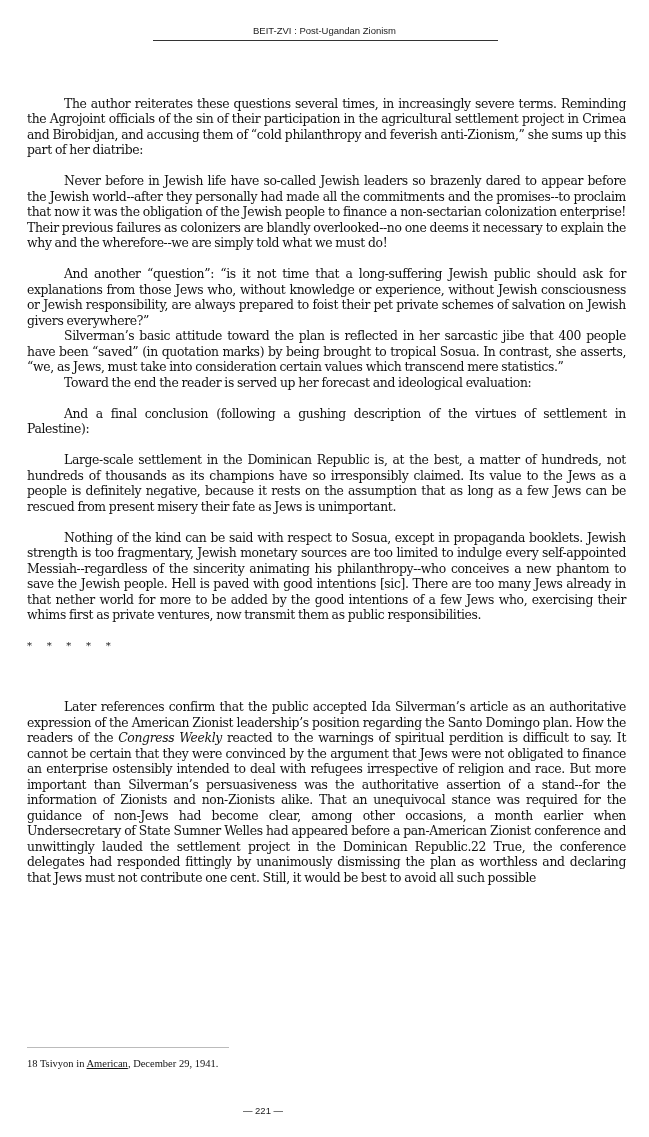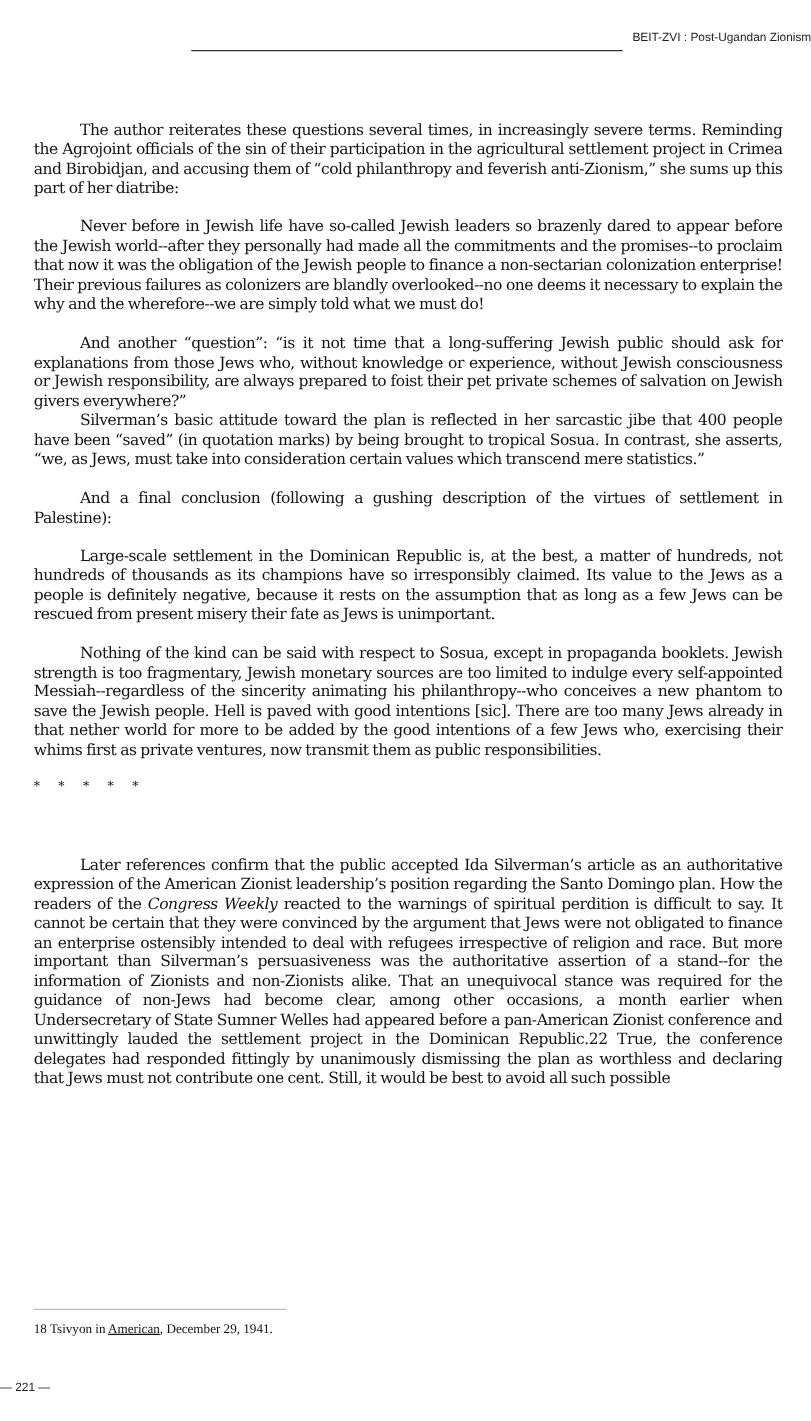--- a/index.html
+++ b/index.html
@@ -1,44 +1,45 @@
 <!DOCTYPE html>
 <html><head>
 <meta charset="utf-8">
 <style>
   html, body { margin: 0; padding: 0; background: #ffffff; }
   body { width: 649px; height: 1137px; position: relative; overflow: hidden; color: #111; }
-  .header { position: absolute; top: 25px; left: 0; width: 649px; text-align: right;
+  .header { position: absolute; top: 25px; left: 0; width: 649px; text-align: center;
     font-family: "Liberation Sans", sans-serif; font-size: 9.5px; color: #222; }
   .header-rule { position: absolute; top: 40px; left: 153px; width: 345px; height: 1px; background: #333; }
   .body-text { position: absolute; top: 80px; left: 27px; width: 599px;
     font-family: "DejaVu Serif", serif; font-size: 12.4px; line-height: 15.5px;
     letter-spacing: -0.35px; word-spacing: -0.5px; }
   .body-text p { margin: 0; text-align: justify; text-indent: 37px; }
   .body-text p.gap { margin-top: 15.5px; }
   .stars { text-align: center; text-indent: 0 !important; margin-top: 15px !important; font-size: 10px; letter-spacing: 6px; }
   .after-stars { margin-top: 46px !important; }
   .fn-rule { position: absolute; top: 1047px; left: 27px; width: 202px; height: 1px; background: #bbb; }
   .footnote { position: absolute; top: 1058px; left: 27px; font-family: "Liberation Serif", serif; font-size: 10.5px; color: #111; }
   .footnote .u { text-decoration: underline; }
-  .pagenum { position: absolute; top: 1105px; left: 0; width: 526px; 
+  .pagenum { position: absolute; top: 1105px; left: 0; width: 526px; text-align: center;
     font-family: "Liberation Sans", sans-serif; font-size: 9.5px; color: #222; }
   em { font-style: italic; }
 </style>
 </head>
 <body>
 
 <div class="header">BEIT-ZVI : Post-Ugandan Zionism</div>
 <div class="header-rule"></div>
 
 <div class="body-text">
   <p class="gap">The author reiterates these questions several times, in increasingly severe terms. Reminding the Agrojoint officials of the sin of their participation in the agricultural settlement project in Crimea and Birobidjan, and accusing them of “cold philanthropy and feverish anti-Zionism,” she sums up this part of her diatribe:</p>
   <p class="gap">Never before in Jewish life have so-called Jewish leaders so brazenly dared to appear before the Jewish world--after they personally had made all the commitments and the promises--to proclaim that now it was the obligation of the Jewish people to finance a non-sectarian colonization enterprise! Their previous failures as colonizers are blandly overlooked--no one deems it necessary to explain the why and the wherefore--we are simply told what we must do!</p>
   <p class="gap">And another “question”: “is it not time that a long-suffering Jewish public should ask for explanations from those Jews who, without knowledge or experience, without Jewish consciousness or Jewish responsibility, are always prepared to foist their pet private schemes of salvation on Jewish givers everywhere?”</p>
   <p>Silverman’s basic attitude toward the plan is reflected in her sarcastic jibe that 400 people have been “saved” (in quotation marks) by being brought to tropical Sosua. In contrast, she asserts, “we, as Jews, must take into consideration certain values which transcend mere statistics.”</p>
+  <p>Toward the end the reader is served up her forecast and ideological evaluation:</p>
   <p class="gap">And a final conclusion (following a gushing description of the virtues of settlement in Palestine):</p>
   <p class="gap">Large-scale settlement in the Dominican Republic is, at the best, a matter of hundreds, not hundreds of thousands as its champions have so irresponsibly claimed. Its value to the Jews as a people is definitely negative, because it rests on the assumption that as long as a few Jews can be rescued from present misery their fate as Jews is unimportant.</p>
   <p class="gap">Nothing of the kind can be said with respect to Sosua, except in propaganda booklets. Jewish strength is too fragmentary, Jewish monetary sources are too limited to indulge every self-appointed Messiah--regardless of the sincerity animating his philanthropy--who conceives a new phantom to save the Jewish people. Hell is paved with good intentions [sic]. There are too many Jews already in that nether world for more to be added by the good intentions of a few Jews who, exercising their whims first as private ventures, now transmit them as public responsibilities.</p>
   <p class="stars">* * * * *</p>
   <p class="after-stars"><span>Later references confirm that the public accepted Ida Silverman’s article as an authoritative expression of the American Zionist leadership’s position regarding the Santo Domingo plan. How the readers of the </span><em>Congress Weekly</em><span> reacted to the warnings of spiritual perdition is difficult to say. It cannot be certain that they were convinced by the argument that Jews were not obligated to finance an enterprise ostensibly intended to deal with refugees irrespective of religion and race. But more important than Silverman’s persuasiveness was the authoritative assertion of a stand--for the information of Zionists and non-Zionists alike. That an unequivocal stance was required for the guidance of non-Jews had become clear, among other occasions, a month earlier when Undersecretary of State Sumner Welles had appeared before a pan-American Zionist conference and unwittingly lauded the settlement project in the Dominican Republic.22 True, the conference delegates had responded fittingly by unanimously dismissing the plan as worthless and declaring that Jews must not contribute one cent. Still, it would be best to avoid all such possible</span></p>
 </div>
 
 <div class="fn-rule"></div>
 <div class="footnote"><span>18 Tsivyon in </span><span class="u">American</span><span>, December 29, 1941.</span></div>
 

